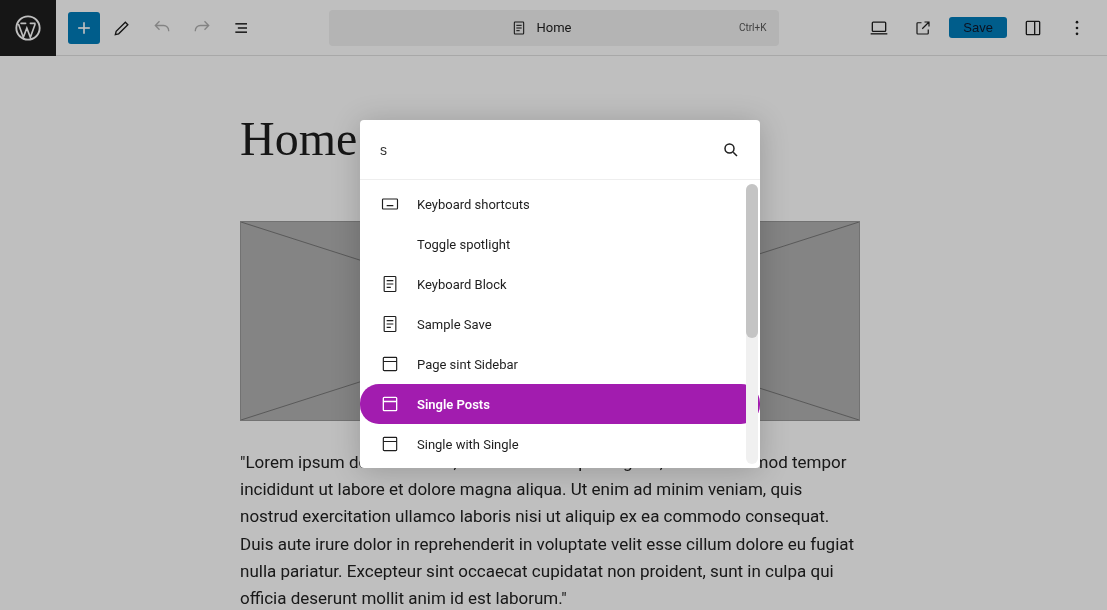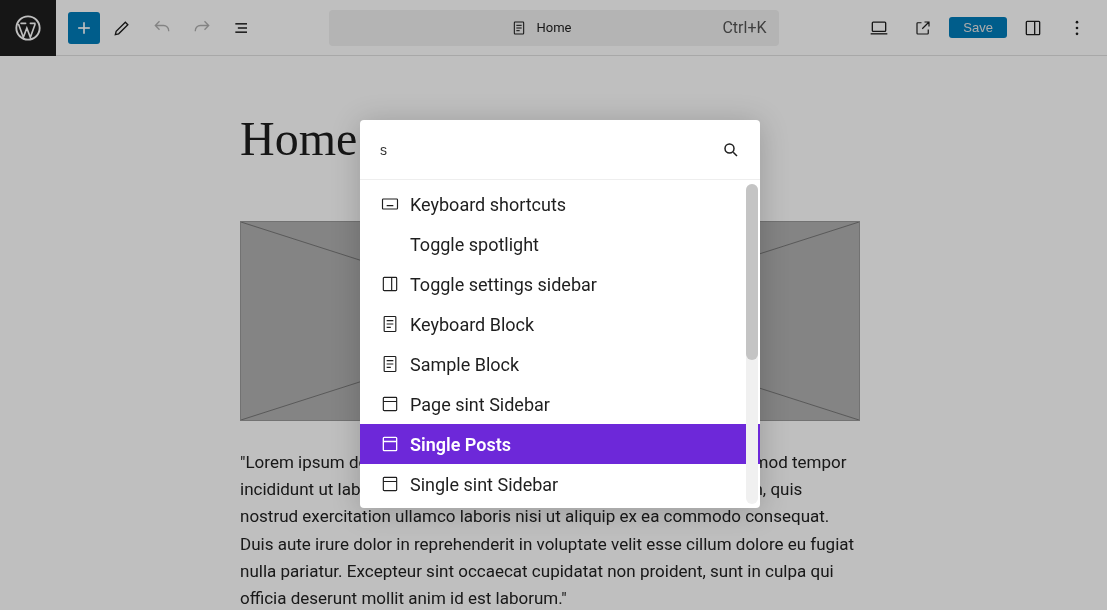--- a/index.html
+++ b/index.html
@@ -46,25 +46,25 @@
     display: flex;
     align-items: center;
     background: #f0f0f0;
     border-radius: 4px;
     height: 36px;
     width: 450px;
     padding: 0 12px;
     justify-content: space-between;
   }
   .tc-title { display: flex; align-items: center; gap: 10px; font-size: 13px; color: #1e1e1e; margin-left: 170px;}
-  .tc-short { font-size: 16px; color: #555; }
+  .tc-short { font-size: 10px; color: #555; }
   .toolbar-right { margin-left: auto; display: flex; align-items: center; gap: 8px; padding-right: 12px; }
   .save-btn {
     background: #007cba;
-    color: #e5e5e5;
+    color: #0f172a;
     border: none;
     padding: 3px 14px;
     border-radius: 3px;
     font-size: 13px;
     cursor: pointer;
   }
   
   .canvas {
     position: relative;
     padding-top: 55px;
@@ -132,29 +132,29 @@
   }
   .palette-list {
     position: relative;
     max-height: 370px;
     overflow: hidden;
     padding: 4px 0;
   }
   .palette-item {
     display: flex;
     align-items: center;
-    gap: 10px;
+    gap: 17px;
     height: 40px;
     padding: 0 20px;
-    font-size: 18px;
+    font-size: 13px;
     color: #1e1e1e;
     cursor: pointer;
   }
   .palette-item .pi-icon { width: 20px; height: 20px; display:flex; align-items:center; justify-content:center; }
-  .palette-item.selected { background: #6d28d9; color: #fff; font-weight: 600; }
+  .palette-item.selected { background: #a21caf; color: #fff; font-weight: 600; border-radius: 19px; }
   .palette-item.selected svg { stroke: #fff; fill: none; }
   .palette-item.selected .pi-icon svg rect, .palette-item.selected .pi-icon svg line { stroke:#fff; }
   .scroll-track {
     position: absolute;
     right: 2px;
     top: 4px;
     width: 12px;
     height: calc(100% - 8px);
     background: #f0f0f0;
     border-radius: 6px;
@@ -284,29 +284,20 @@
           </svg>
         </span>
       <span>Keyboard shortcuts</span>
     </div>
 
     <div class="palette-item">
       <span class="pi-icon blank"></span>
       <span>Toggle spotlight</span>
     </div>
 
-    <div class="palette-item">
-      <span class="pi-icon">
-          <svg width="20" height="20" viewBox="0 0 24 24" stroke="#1e1e1e" stroke-width="1.4" fill="none">
-            <rect x="4" y="4" width="16" height="16" rx="1"></rect>
-            <line x1="14" y1="4" x2="14" y2="20"></line>
-          </svg>
-        </span>
-      <span>Toggle settings sidebar</span>
-    </div>
 
 
     <div class="palette-item">
       <span class="pi-icon">
           <svg width="20" height="20" viewBox="0 0 24 24" stroke="#1e1e1e" stroke-width="1.4" fill="none">
             <rect x="5" y="3" width="14" height="18" rx="1"></rect>
             <line x1="8" y1="8" x2="16" y2="8"></line>
             <line x1="8" y1="12" x2="16" y2="12"></line>
             <line x1="8" y1="16" x2="13" y2="16"></line>
           </svg>
@@ -316,21 +307,21 @@
 
     <div class="palette-item">
       <span class="pi-icon">
           <svg width="20" height="20" viewBox="0 0 24 24" stroke="#1e1e1e" stroke-width="1.4" fill="none">
             <rect x="5" y="3" width="14" height="18" rx="1"></rect>
             <line x1="8" y1="8" x2="16" y2="8"></line>
             <line x1="8" y1="12" x2="16" y2="12"></line>
             <line x1="8" y1="16" x2="13" y2="16"></line>
           </svg>
         </span>
-      <span>Sample Block</span>
+      <span>Sample Save</span>
     </div>
 
     <div class="palette-item">
       <span class="pi-icon">
           <svg width="20" height="20" viewBox="0 0 24 24" stroke="#1e1e1e" stroke-width="1.4" fill="none">
             <rect x="4" y="4" width="16" height="16" rx="1"></rect>
             <line x1="4" y1="9" x2="20" y2="9"></line>
           </svg>
         </span>
       <span>Page sint Sidebar</span>
@@ -346,20 +337,20 @@
       <span>Single Posts</span>
     </div>
 
     <div class="palette-item">
       <span class="pi-icon">
           <svg width="20" height="20" viewBox="0 0 24 24" stroke="#1e1e1e" stroke-width="1.4" fill="none">
             <rect x="4" y="4" width="16" height="16" rx="1"></rect>
             <line x1="4" y1="9" x2="20" y2="9"></line>
           </svg>
         </span>
-      <span>Single sint Sidebar</span>
+      <span>Single with Single</span>
     </div>
 
     <div class="scroll-track">
       <div class="scroll-thumb"></div>
     </div>
   </div>
 </div>
 
 </body></html>

